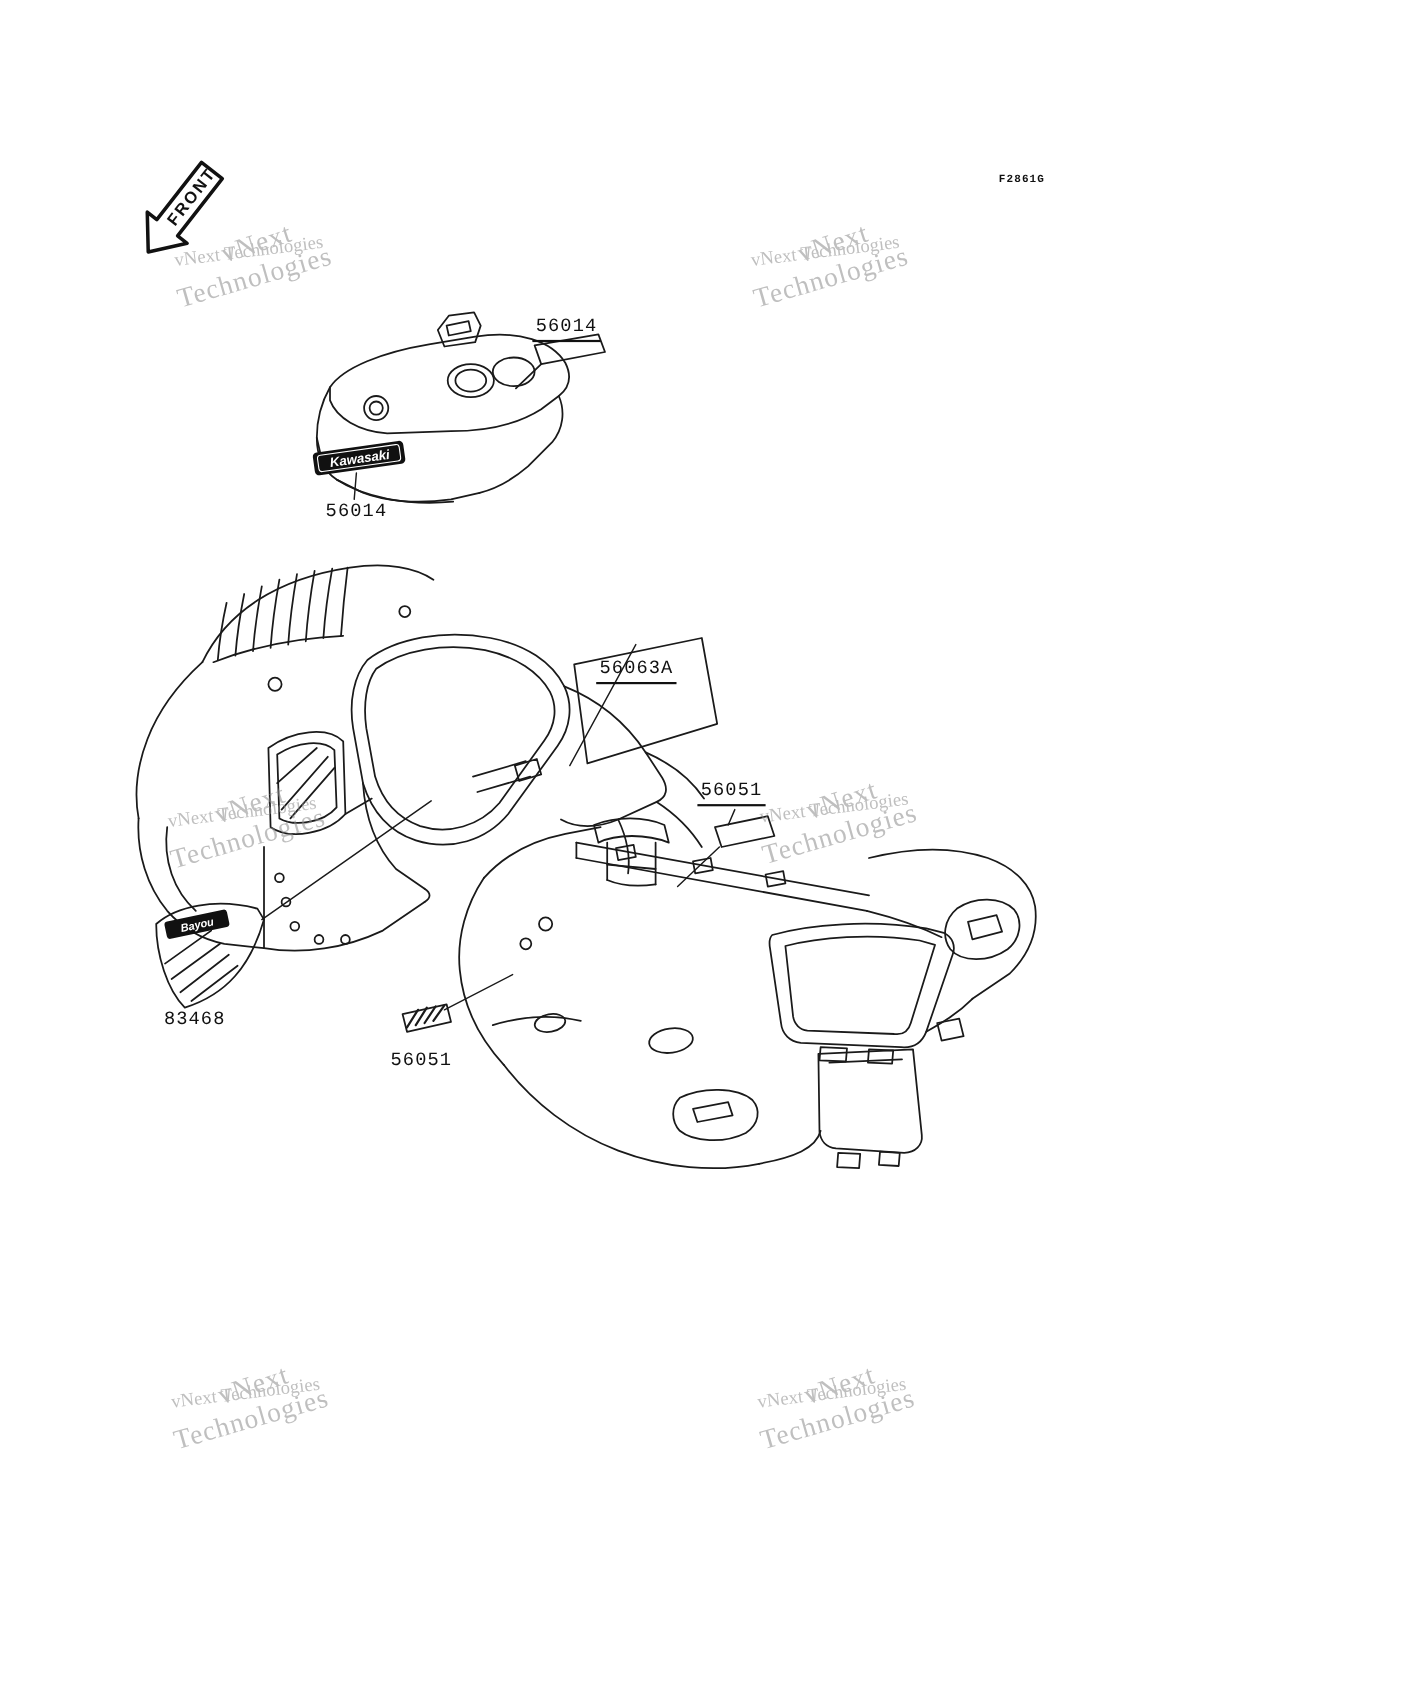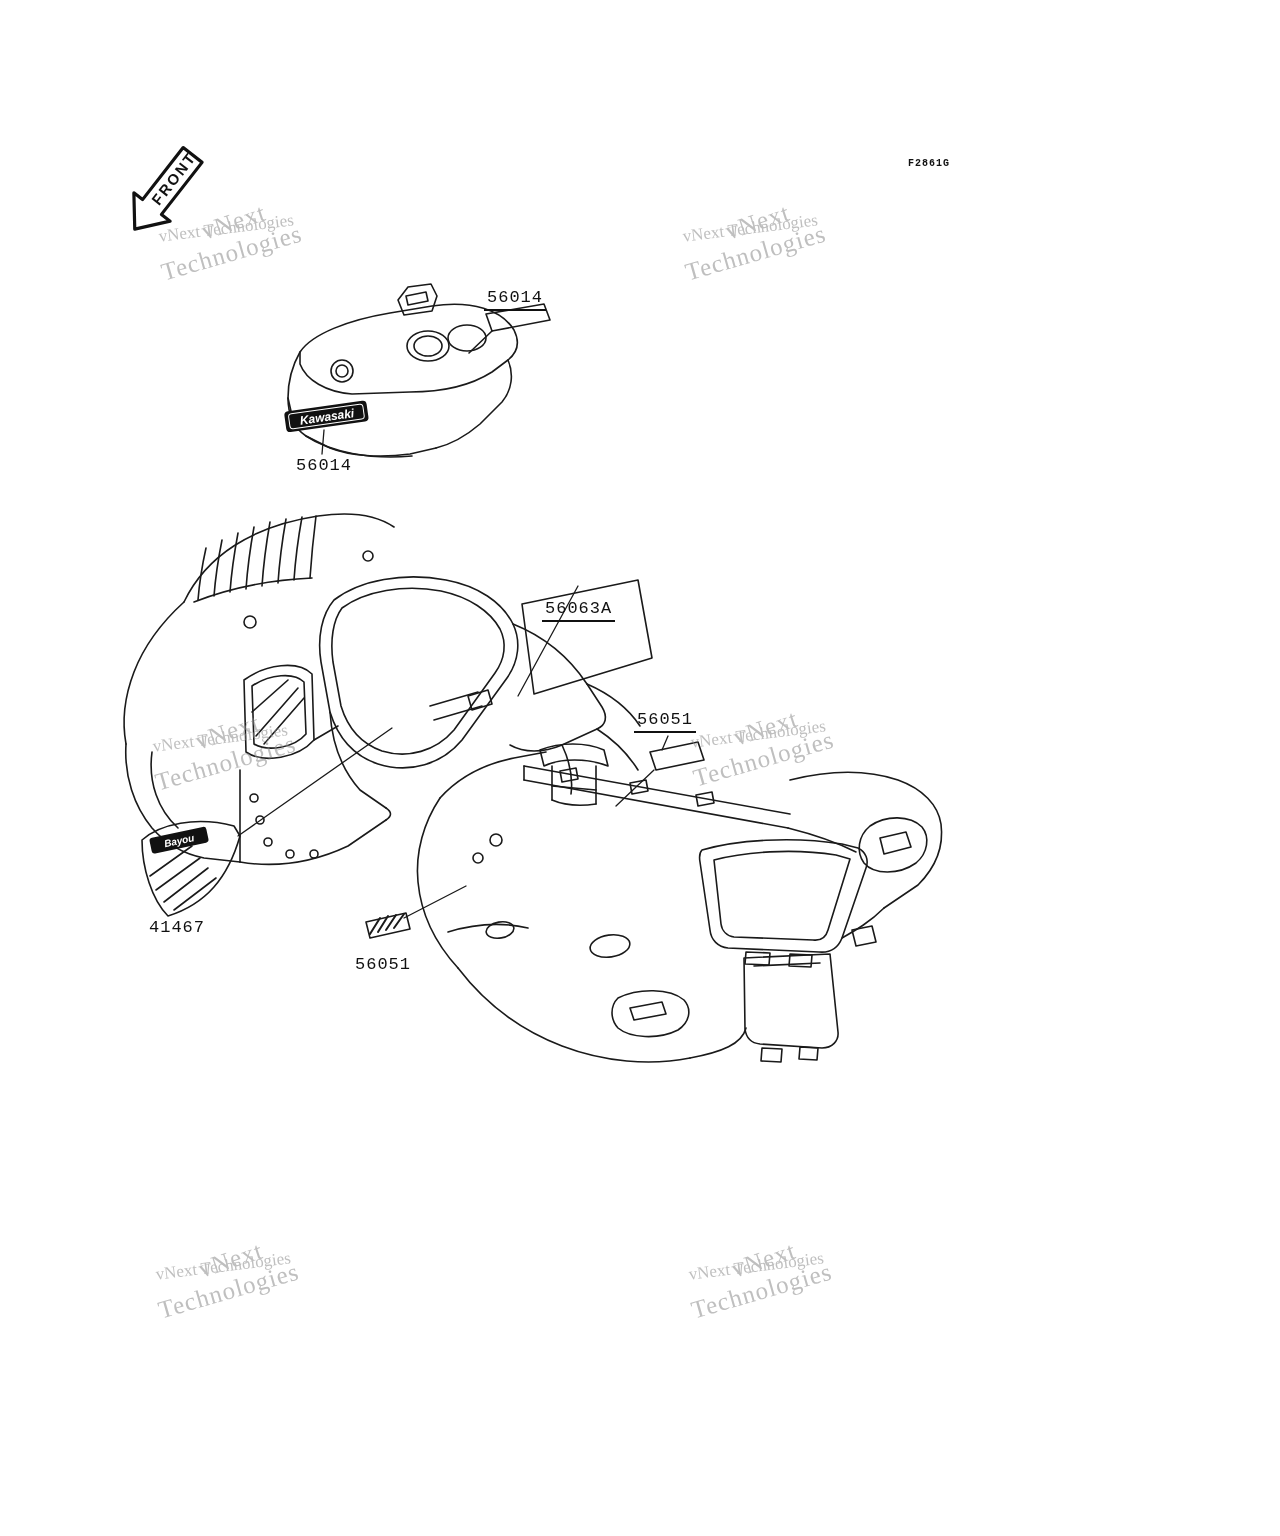--- a/index.html
+++ b/index.html
@@ -205,21 +205,21 @@
   <div class="code-label" style="left:908px; top:158px;">F2861G</div>
 
   <div class="part-label" style="left:484px; top:288px;">56014</div>
 
   <div class="part-label" style="left:293px; top:456px; border-bottom:none;">56014</div>
 
   <div class="part-label" style="left:542px; top:560px;margin-top:39px;">56063A</div>
 
   <div class="part-label" style="left:634px; top:710px;">56051</div>
 
-  <div class="part-label" style="left:146px; top:918px; border-bottom:none;">41467</div>
+  <div class="part-label" style="left:146px; top:918px; border-bottom:none;">83468</div>
 
   <div class="part-label" style="left:352px; top:955px; border-bottom:none;">56051</div>
 
   <div class="wm" style="left:158px; top:192px;">
     <span class="wm1">vNext</span>
     <span class="wm2">vNext Technologies</span>
     <span class="wm3">Technologies</span>
   </div>
 
   <div class="wm" style="left:682px; top:192px;">

